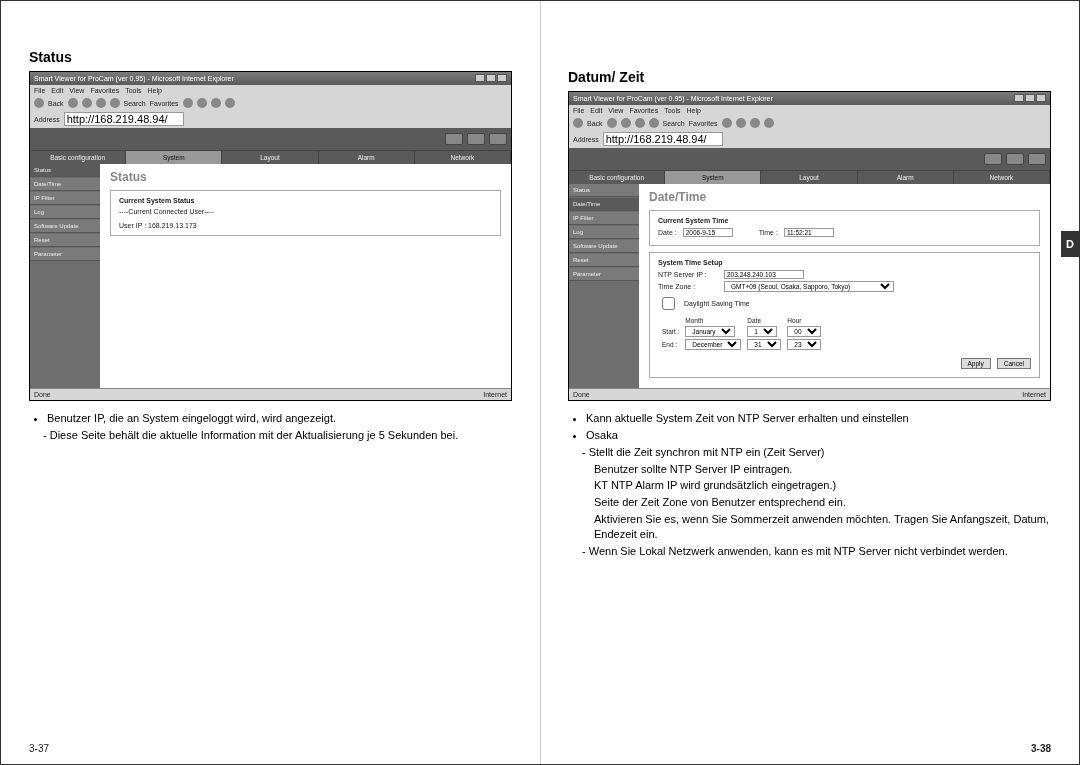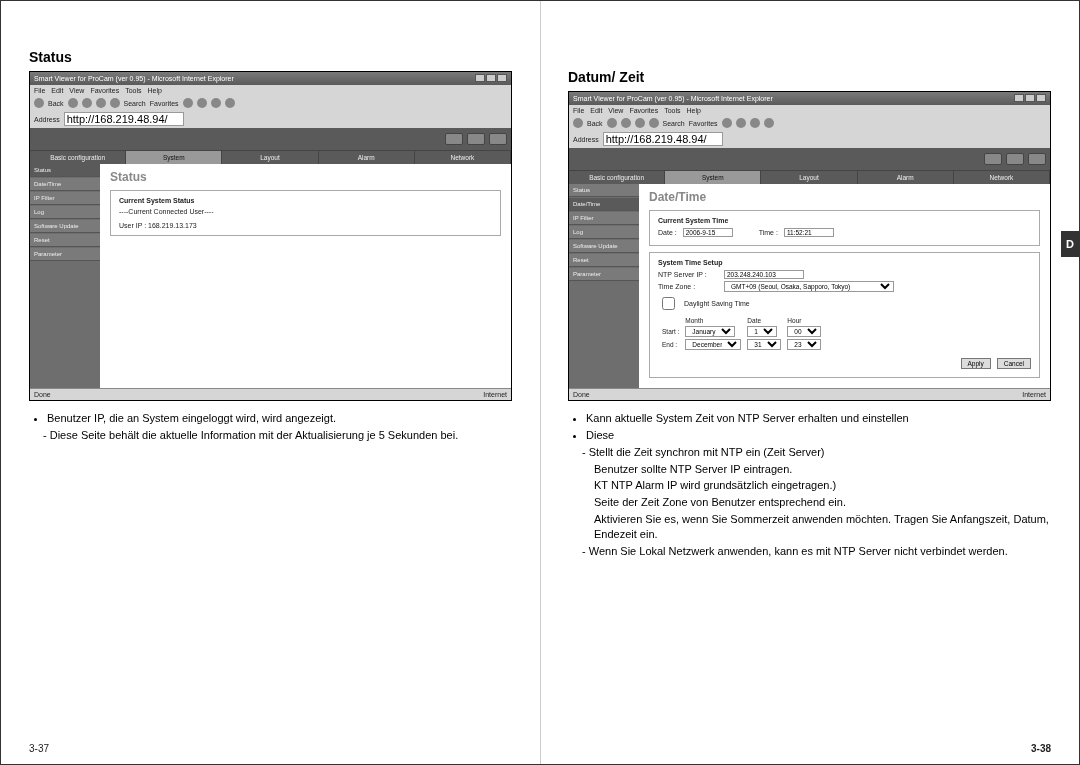--- a/index.html
+++ b/index.html
@@ -420,21 +420,21 @@
           </div>
         </div>
         <div class="br-status">
           <span>Done</span>
           <span>Internet</span>
         </div>
       </div>
 
       <ul class="desc">
         <li>Kann aktuelle System Zeit von NTP Server erhalten und einstellen</li>
-        <li>Diese</li>
+        <li>Osaka</li>
         <li class="sub1">- Stellt die Zeit synchron mit NTP ein (Zeit Server)</li>
         <li class="sub1" style="margin-left:8px">Benutzer sollte NTP Server IP eintragen.</li>
         <li class="sub1" style="margin-left:8px">KT NTP Alarm IP wird grundsätzlich eingetragen.)</li>
         <li class="sub1" style="margin-left:8px">Seite der Zeit Zone von Benutzer entsprechend ein.</li>
         <li class="sub1" style="margin-left:8px">Aktivieren Sie es, wenn Sie Sommerzeit anwenden möchten. Tragen Sie Anfangszeit, Datum, Endezeit ein.</li>
         <li class="sub1">- Wenn Sie Lokal Netzwerk anwenden, kann es mit NTP Server nicht verbindet werden.</li>
       </ul>
 
       <div class="footer-right">3-38</div>
     </div>

